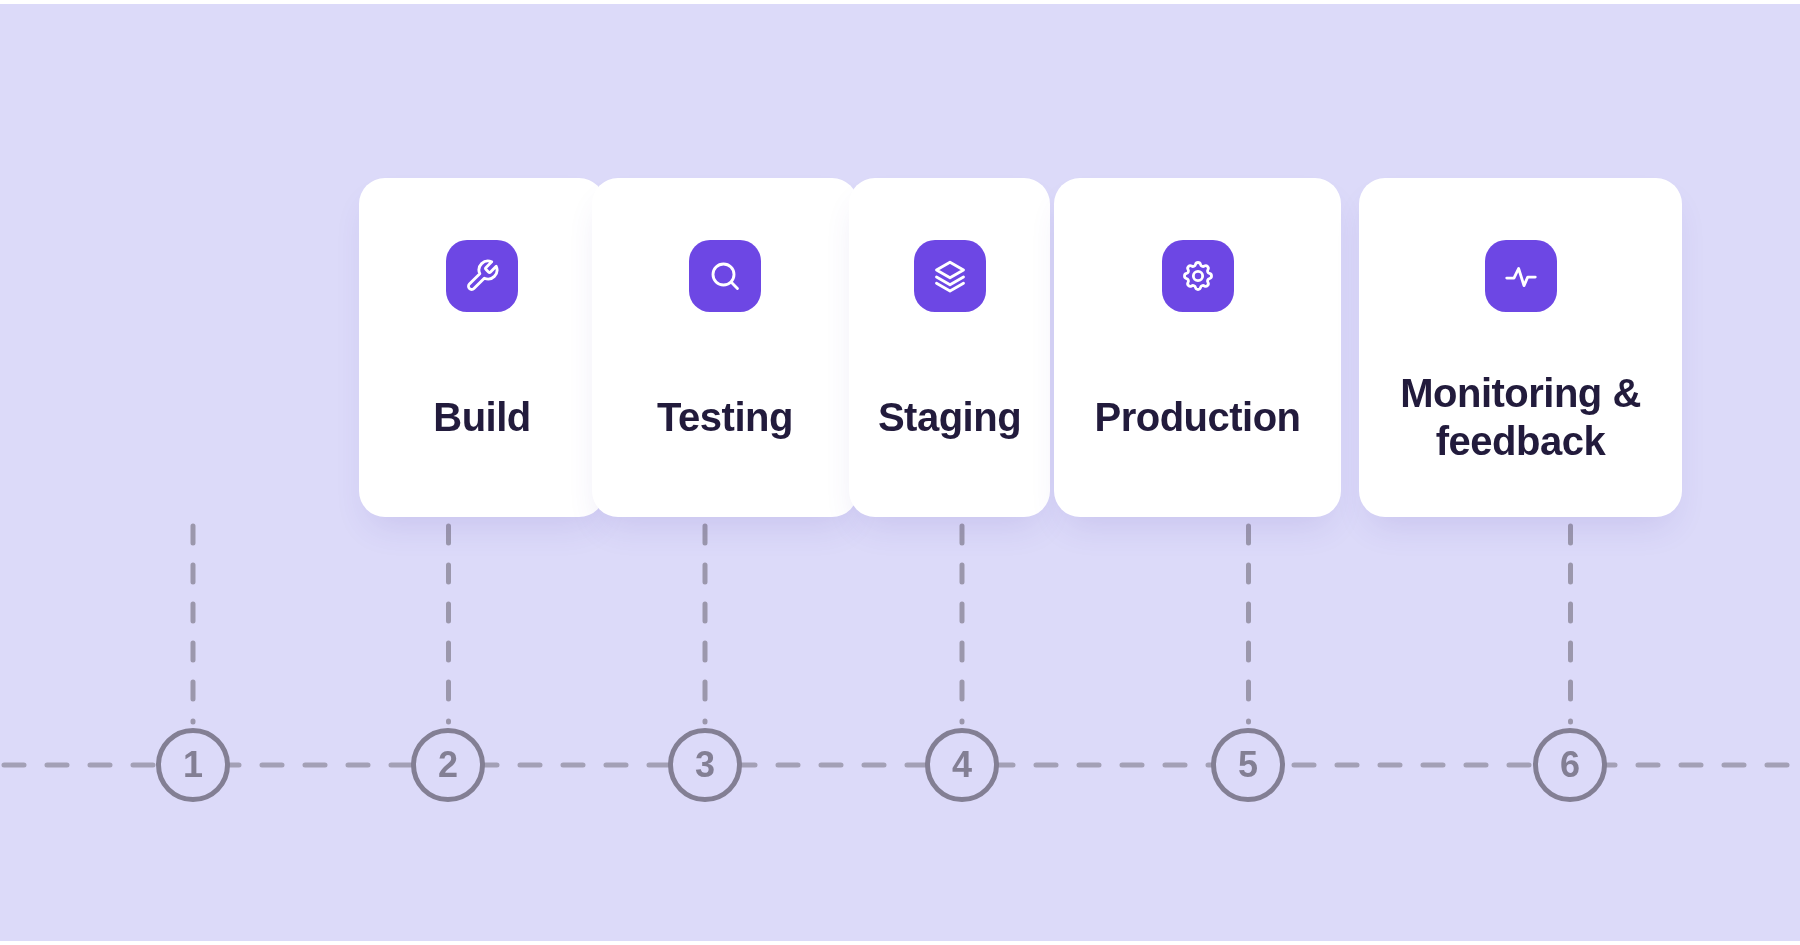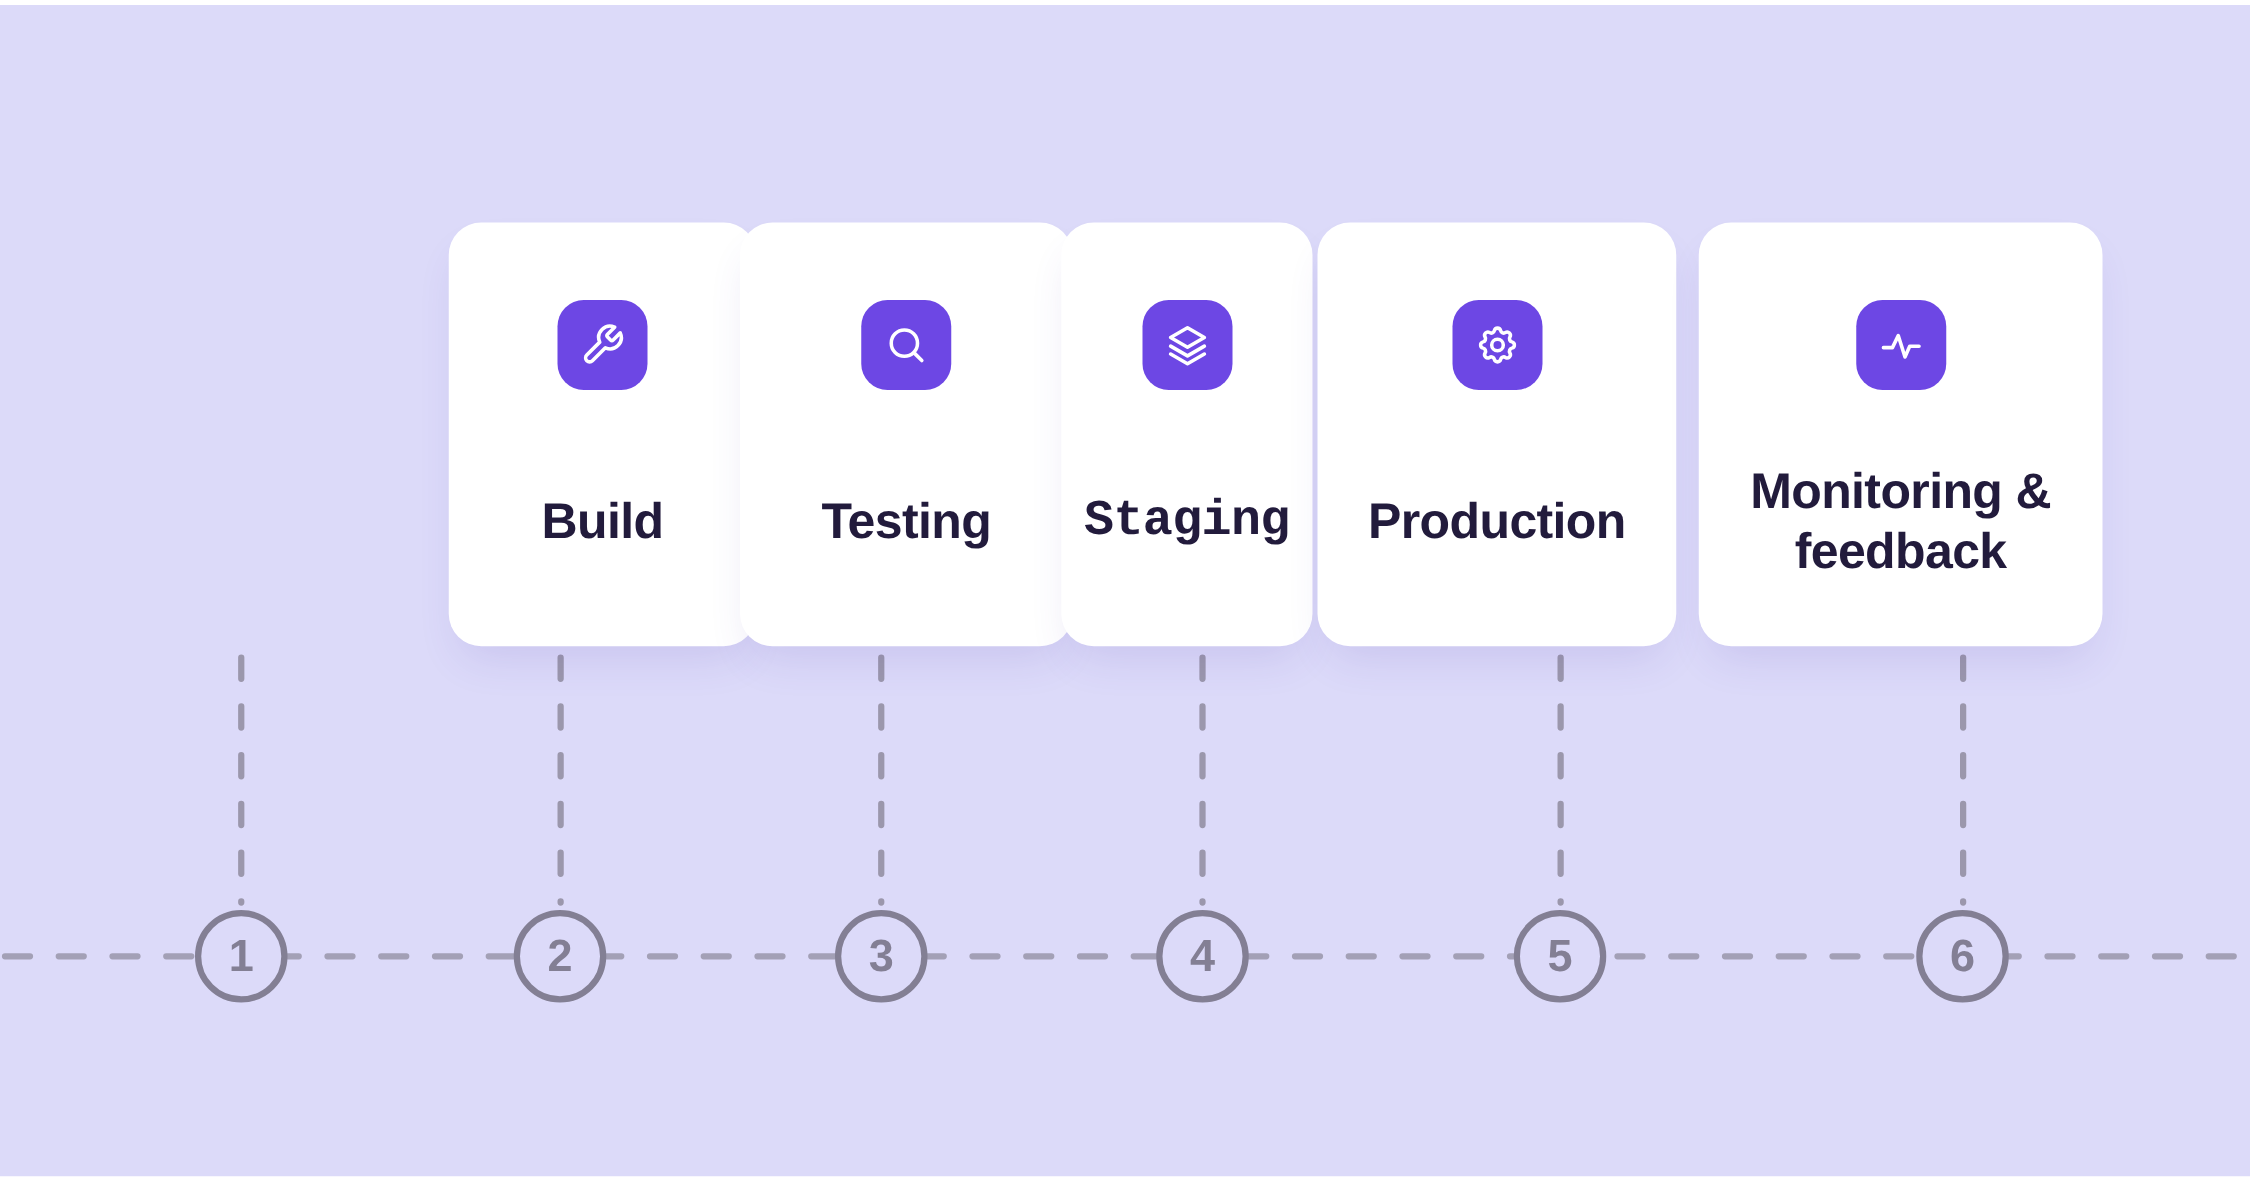--- a/index.html
+++ b/index.html
@@ -22,21 +22,21 @@
     position:absolute;
     top:178px;height:339px;
     background:#FFFFFF;
     border-radius:26px;
     box-shadow:0 18px 34px -10px rgba(86,66,178,0.14);
     display:flex;flex-direction:column;align-items:center;
   }
   .c1{left:80px;width:226px;}
   .c2{left:335px;width:246px;margin-left:24px;}
   .c3{left:592px;width:266px;}
-  .c4{left:849px;width:201px;font-family:Liberation Mono, monospace;}
+  .c4{left:849px;width:201px;}
   .c5{left:1054px;width:287px;}
   .c6{left:1359px;width:323px;}
 
   .tile{
     margin-top:62px;
     width:72px;height:72px;
     background:#6D47E4;
     border-radius:21px;
     display:flex;align-items:center;justify-content:center;
     flex:0 0 auto;

